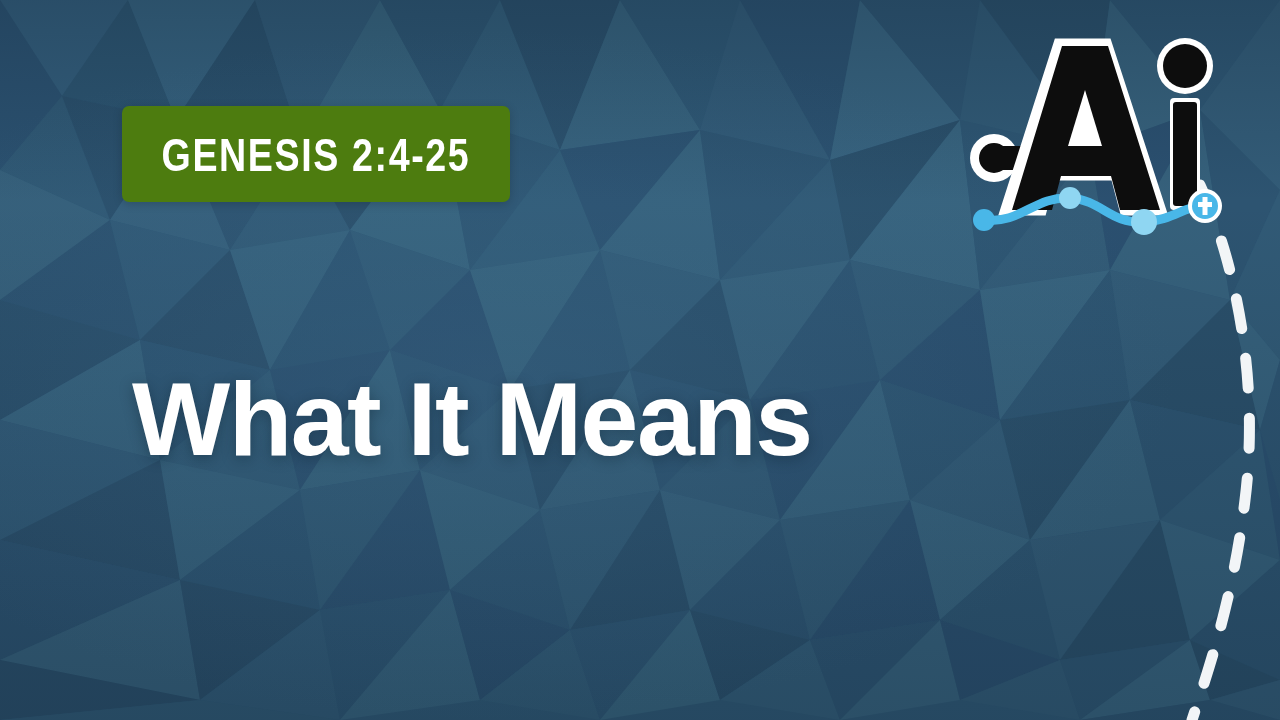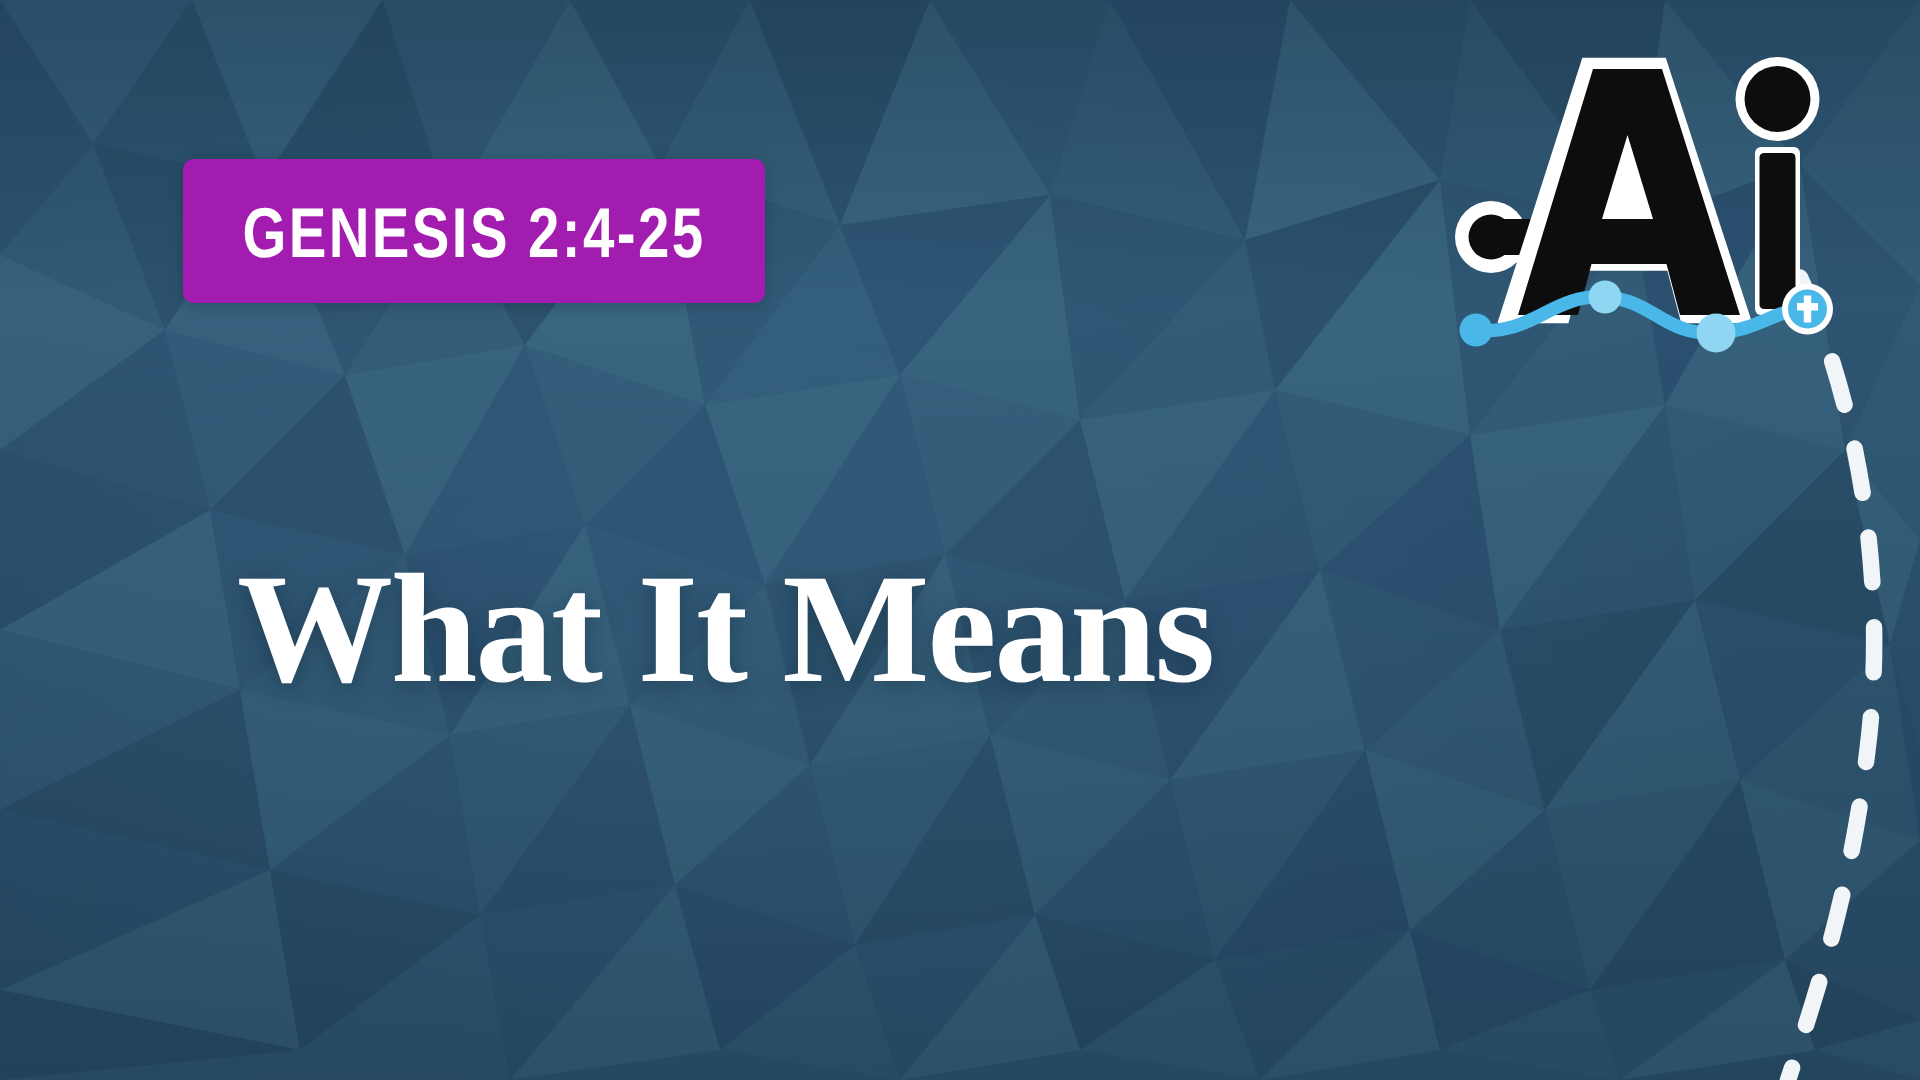--- a/index.html
+++ b/index.html
@@ -39,21 +39,21 @@
     pointer-events: none;
   }
 
   
   #ref-badge {
     position: absolute;
     left: 122px;
     top: 106px;
     width: 388px;
     height: 96px;
-    background: #a21caf;
+    background: #4d7c0f;
     border-radius: 7px;
     box-shadow: 0 2px 10px rgba(0,0,0,0.18);
     display: flex;
     align-items: center;
     justify-content: center;
   }
   #ref-badge-text {
     color: #ffffff;
     font-family: "Liberation Sans", sans-serif;
     font-weight: bold;
@@ -65,27 +65,26 @@
     line-height: 1;
   }
 
   
   #title {
     position: absolute;
     left: 132px;
     top: 352px;
     width: 980px;
     color: #ffffff;
-    font-family: Liberation Serif, serif;
+    font-family: Liberation Sans, sans-serif;
     font-weight: bold;
     font-size: 104px;
     line-height: 1.30;
     letter-spacing: -1.5px;
     text-shadow: 0 3px 14px rgba(10,25,38,0.35);
-    margin-left: 26px;
   }
   #title .line { display: block; white-space: nowrap; }
 
   
   #dash-curve {
     position: absolute;
     right: 0;
     top: 0;
     width: 260px;
     height: 720px;

